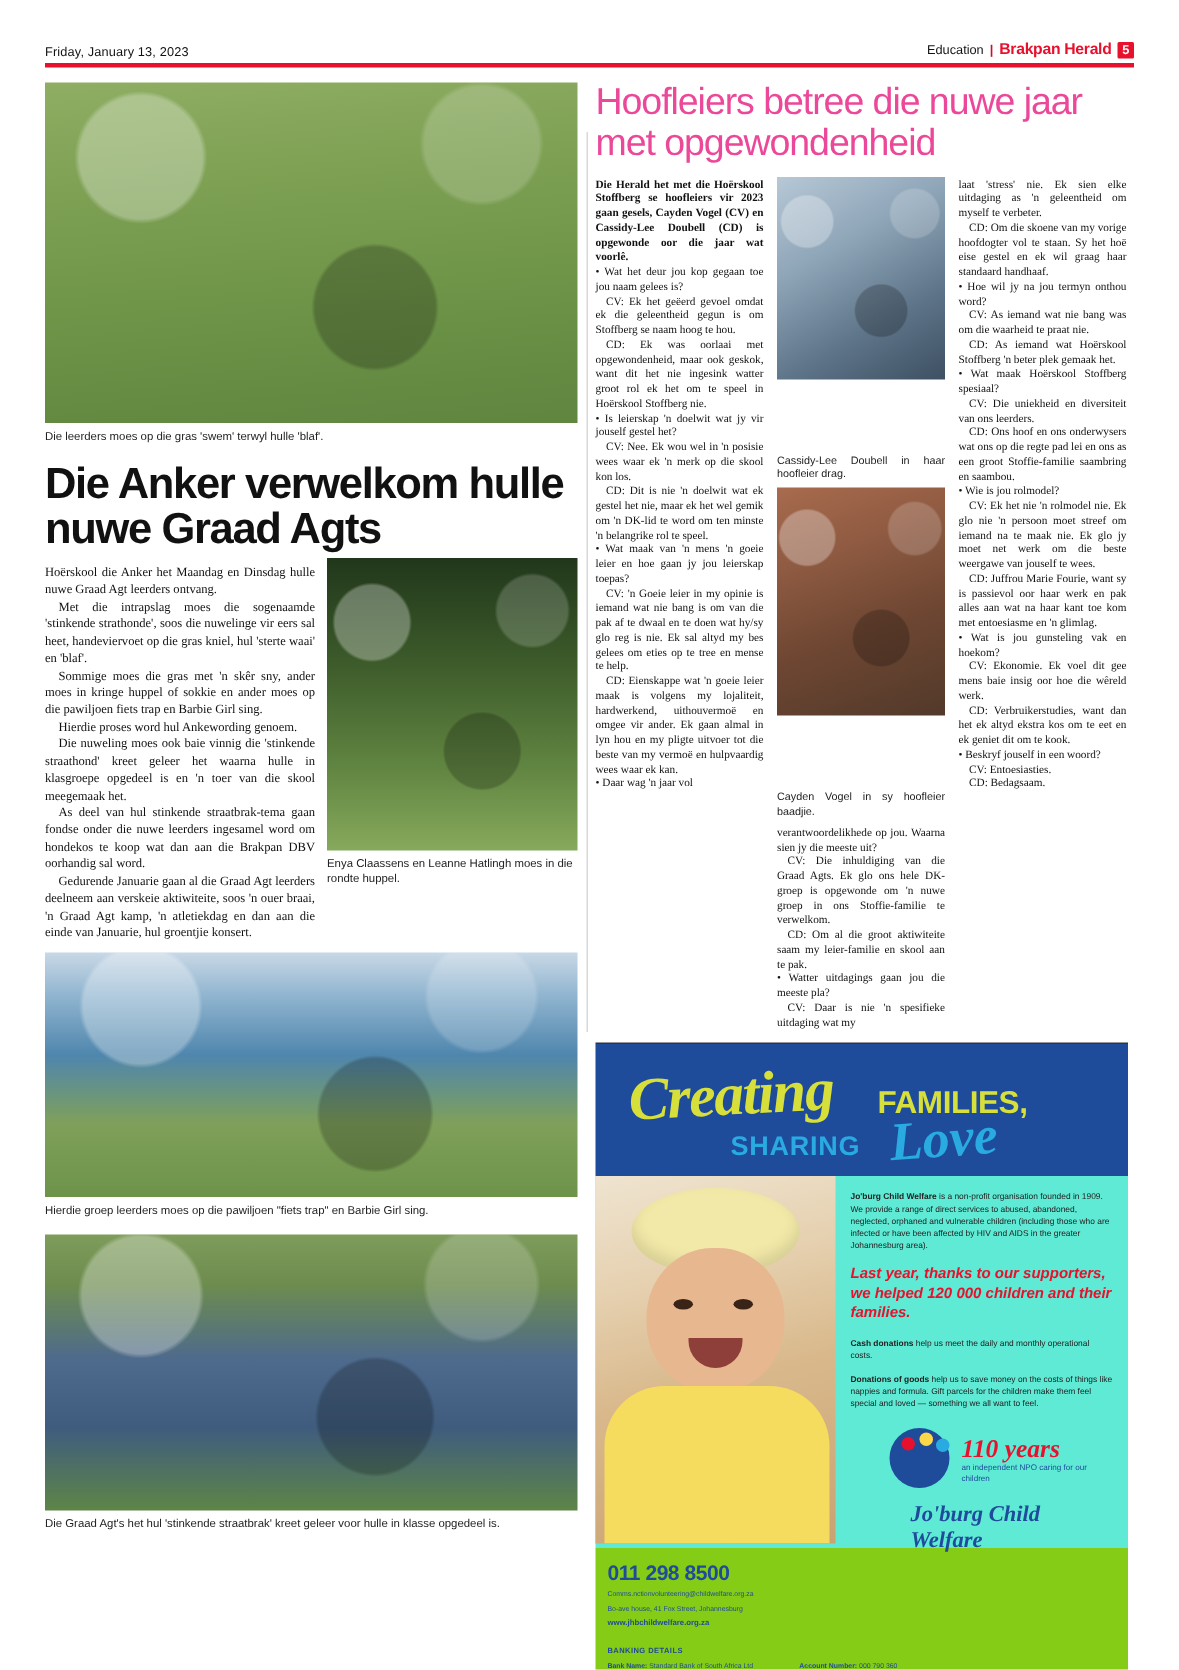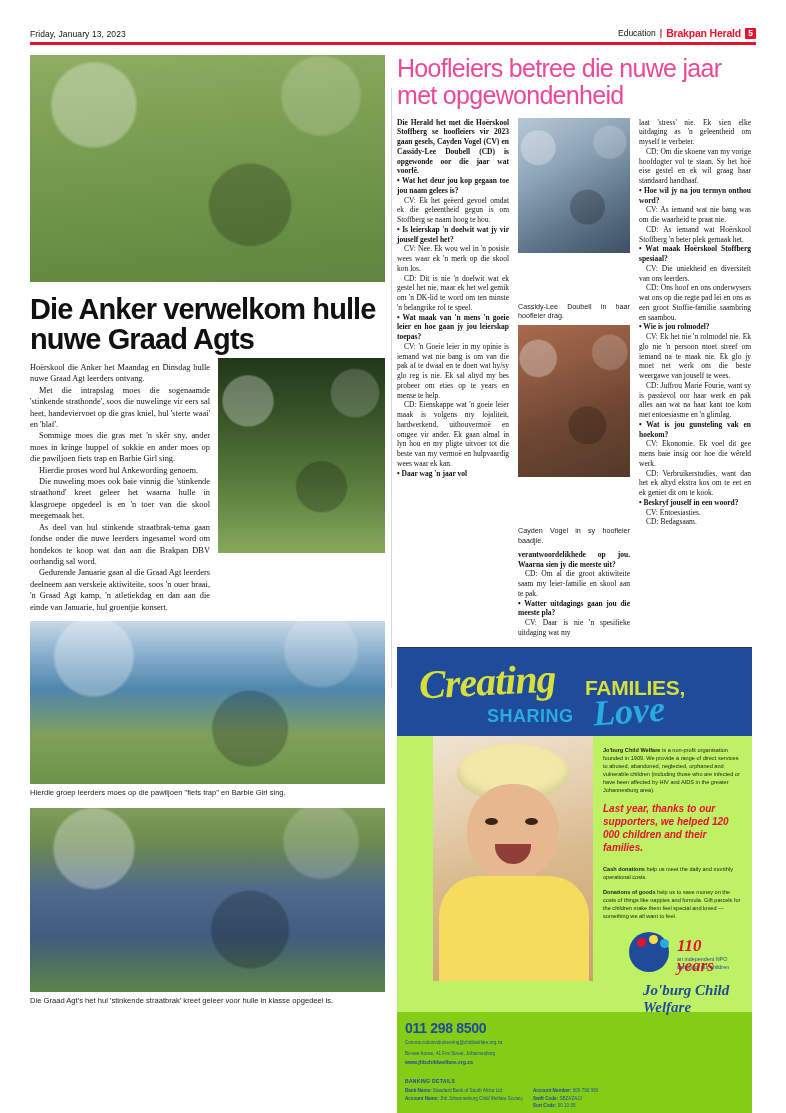--- a/index.html
+++ b/index.html
@@ -68,41 +68,41 @@
   .left-mid-text { width:180px; }
   .left-mid-photo { width:167px; }
 
   
   .hl-right { font-size:25px; line-height:1.08; font-weight:400; color:#ec4899;
               letter-spacing:-.7px; margin-bottom:9px; }
   .artcols { display:flex; gap:9px; }
   .artcol { width:112px; }
   .artcol p { font-family:"Liberation Serif", serif; font-size:7.5px; line-height:1.3;
               color:#111; text-align:justify; text-indent:7px; }
-  .artcol p.q { font-weight:700; text-indent:0; }
+  .artcol p.q { font-weight:400; text-indent:0; }
   .artcol p.lead { font-weight:700; text-indent:0; }
   .artcol p.noind { text-indent:0; }
   .artcol .pcap { font-size:7.2px; line-height:1.3; color:#222; padding-top:3px; padding-bottom:5px;
                   font-family:"Liberation Sans", sans-serif; text-indent:0;margin-top:46px; }
 
   
   .ad { margin-top:9px; border-top:1.5px solid #333; }
   .ad-head { background:#1f4b9b; height:88px; position:relative; overflow:hidden; }
   .ad-script { position:absolute; left:22px; top:10px; font-family:"Liberation Serif", serif;
                font-style:italic; font-weight:700; font-size:40px; color:#d7df3a; letter-spacing:-1px;
                transform:rotate(-3deg); }
   .ad-fam { position:absolute; left:188px; top:28px; font-size:21px; font-weight:700;
             color:#d7df3a; letter-spacing:-.3px; }
   .ad-sharing { position:absolute; left:90px; top:58px; font-size:18px; font-weight:700;
                 color:#29abe2; letter-spacing:.5px; }
   .ad-love { position:absolute; left:196px; top:42px; font-family:"Liberation Serif", serif;
              font-style:italic; font-weight:700; font-size:36px; color:#29abe2;
              transform:rotate(-4deg); }
 
-  .ad-body { display:flex; background:#bef264;padding-left:36px; }
+  .ad-body { display:flex; background:#5eead4; }
   .ad-photo { width:160px; height:245px; position:relative; overflow:hidden;
               background:linear-gradient(165deg,#efe4d0 0%,#e7d3b4 25%,#d9b98c 55%,#c9a272 100%); }
   .baby-hat { position:absolute; left:24px; top:8px; width:112px; height:58px; border-radius:50%;
               background:#f2e9a8; box-shadow:inset 0 -6px 10px rgba(0,0,0,.12); }
   .baby-face { position:absolute; left:34px; top:48px; width:92px; height:96px; border-radius:48%;
                background:#e7b78f; }
   .baby-eye { position:absolute; width:13px; height:7px; border-radius:50%; background:#3a2418; }
   .baby-mouth { position:absolute; left:62px; top:108px; width:36px; height:20px; border-radius:0 0 20px 20px;
                 background:#8e3f3a; }
   .baby-body { position:absolute; left:6px; top:140px; width:150px; height:105px;
@@ -152,74 +152,78 @@
     </div>
   </div>
   <div class="mh-rule"></div>
 
 
   <div class="content">
 
     <div class="col-left">
 
       <div class="photo p-grass" style="height:227px"></div>
+      <div class="caption">Die leerders moes op die gras 'swem' terwyl hulle 'blaf'.</div>
 
       <div class="hl-left">Die Anker verwelkom hulle nuwe Graad Agts</div>
 
       <div class="left-midrow">
         <div class="left-mid-text">
           <div class="body-left">
             <p class="first">Hoërskool die Anker het Maandag en Dinsdag hulle nuwe Graad Agt leerders ontvang.</p>
             <p>Met die intrapslag moes die sogenaamde 'stinkende strathonde', soos die nuwelinge vir eers sal heet, handeviervoet op die gras kniel, hul 'sterte waai' en 'blaf'.</p>
             <p>Sommige moes die gras met 'n skêr sny, ander moes in kringe huppel of sokkie en ander moes op die pawiljoen fiets trap en Barbie Girl sing.</p>
             <p>Hierdie proses word hul Ankewording genoem.</p>
             <p>Die nuweling moes ook baie vinnig die 'stinkende straathond' kreet geleer het waarna hulle in klasgroepe opgedeel is en 'n toer van die skool meegemaak het.</p>
             <p>As deel van hul stinkende straatbrak-tema gaan fondse onder die nuwe leerders ingesamel word om hondekos te koop wat dan aan die Brakpan DBV oorhandig sal word.</p>
             <p>Gedurende Januarie gaan al die Graad Agt leerders deelneem aan verskeie aktiwiteite, soos 'n ouer braai, 'n Graad Agt kamp, 'n atletiekdag en dan aan die einde van Januarie, hul groentjie konsert.</p>
           </div>
         </div>
         <div class="left-mid-photo">
           <div class="photo p-trees" style="height:195px;margin-top:4px"></div>
+          <div class="caption">Enya Claassens en Leanne Hatlingh moes in die rondte huppel.</div>
         </div>
       </div>
 
       <div class="photo p-bench" style="height:163px;margin-top:8px"></div>
       <div class="caption">Hierdie groep leerders moes op die pawiljoen "fiets trap" en Barbie Girl sing.</div>
 
       <div class="photo p-crowd" style="height:184px;margin-top:10px"></div>
       <div class="caption">Die Graad Agt's het hul 'stinkende straatbrak' kreet geleer voor hulle in klasse opgedeel is.</div>
     </div>
 
     <div class="col-right">
 
       <div class="hl-right">Hoofleiers betree die nuwe jaar met opgewondenheid</div>
 
       <div class="artcols">
 
         <div class="artcol">
           <p class="lead">Die Herald het met die Hoërskool Stoffberg se hoofleiers vir 2023 gaan gesels, Cayden Vogel (CV) en Cassidy-Lee Doubell (CD) is opgewonde oor die jaar wat voorlê.</p>
           <p class="q">• Wat het deur jou kop gegaan toe jou naam gelees is?</p>
           <p>CV: Ek het geëerd gevoel omdat ek die geleentheid gegun is om Stoffberg se naam hoog te hou.</p>
+          <p>CD: Ek was oorlaai met opgewondenheid, maar ook geskok, want dit het nie ingesink watter groot rol ek het om te speel in Hoërskool Stoffberg nie.</p>
           <p class="q">• Is leierskap 'n doelwit wat jy vir jouself gestel het?</p>
           <p>CV: Nee. Ek wou wel in 'n posisie wees waar ek 'n merk op die skool kon los.</p>
           <p>CD: Dit is nie 'n doelwit wat ek gestel het nie, maar ek het wel gemik om 'n DK-lid te word om ten minste 'n belangrike rol te speel.</p>
           <p class="q">• Wat maak van 'n mens 'n goeie leier en hoe gaan jy jou leierskap toepas?</p>
-          <p>CV: 'n Goeie leier in my opinie is iemand wat nie bang is om van die pak af te dwaal en te doen wat hy/sy glo reg is nie. Ek sal altyd my bes probeer om eties op te years en mense te help.</p>
+          <p>CV: 'n Goeie leier in my opinie is iemand wat nie bang is om van die pak af te dwaal en te doen wat hy/sy glo reg is nie. Ek sal altyd my bes gelees om eties op te tree en mense te help.</p>
           <p>CD: Eienskappe wat 'n goeie leier maak is volgens my lojaliteit, hardwerkend, uithouvermoë en omgee vir ander. Ek gaan almal in lyn hou en my pligte uitvoer tot die beste van my vermoë en hulpvaardig wees waar ek kan.</p>
           <p class="q">• Daar wag 'n jaar vol</p>
         </div>
 
         <div class="artcol">
           <div class="photo p-portrait1" style="height:135px"></div>
           <p class="pcap">Cassidy-Lee Doubell in haar hoofleier drag.</p>
 
           <div class="photo p-portrait2" style="height:152px"></div>
           <p class="pcap">Cayden Vogel in sy hoofleier baadjie.</p>
 
           <p class="q">verantwoordelikhede op jou. Waarna sien jy die meeste uit?</p>
+          <p>CV: Die inhuldiging van die Graad Agts. Ek glo ons hele DK-groep is opgewonde om 'n nuwe groep in ons Stoffie-familie te verwelkom.</p>
           <p>CD: Om al die groot aktiwiteite saam my leier-familie en skool aan te pak.</p>
           <p class="q">• Watter uitdagings gaan jou die meeste pla?</p>
           <p>CV: Daar is nie 'n spesifieke uitdaging wat my</p>
         </div>
 
         <div class="artcol">
           <p class="noind">laat 'stress' nie. Ek sien elke uitdaging as 'n geleentheid om myself te verbeter.</p>
           <p>CD: Om die skoene van my vorige hoofdogter vol te staan. Sy het hoë eise gestel en ek wil graag haar standaard handhaaf.</p>
           <p class="q">• Hoe wil jy na jou termyn onthou word?</p>
           <p>CV: As iemand wat nie bang was om die waarheid te praat nie.</p>

